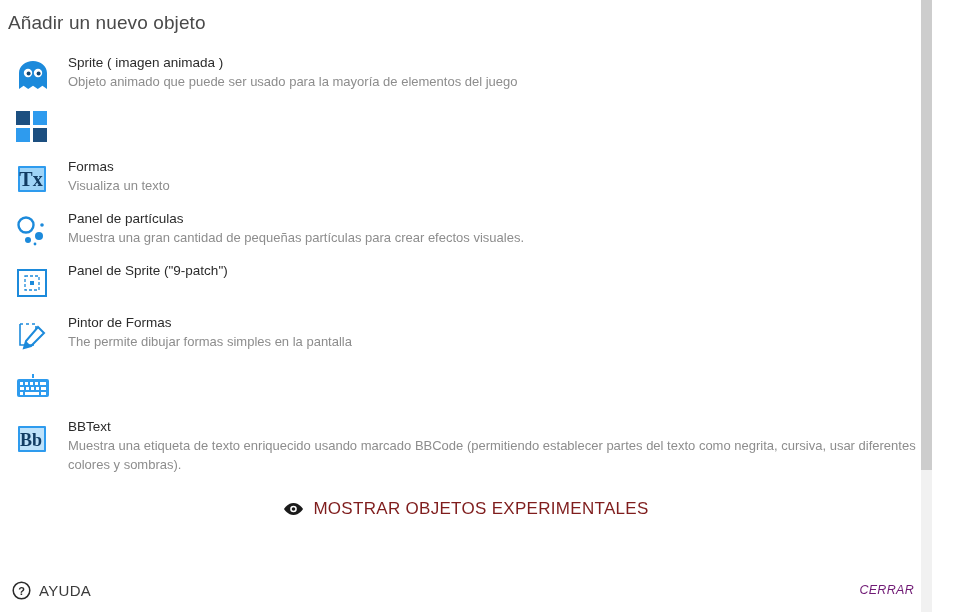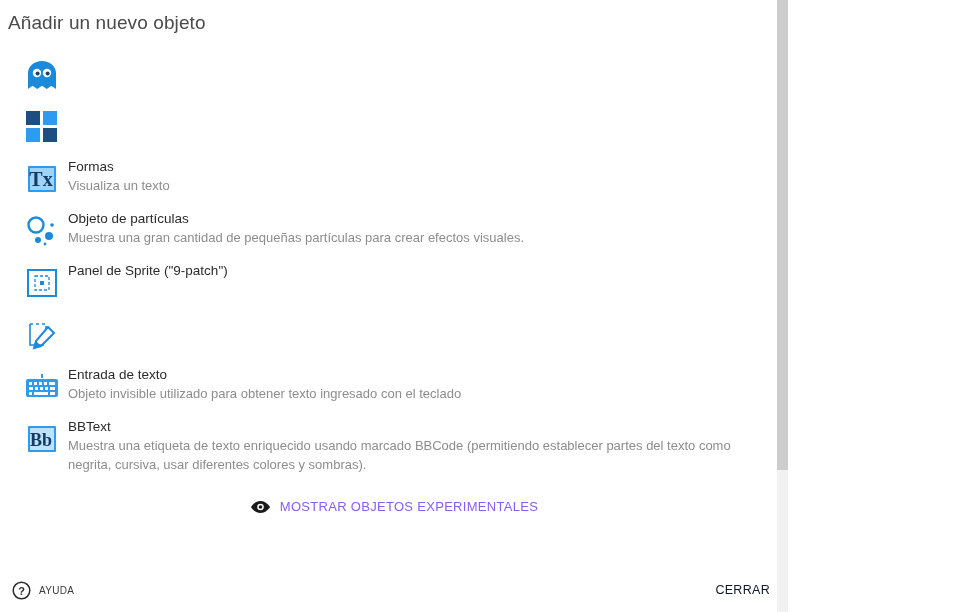--- a/index.html
+++ b/index.html
@@ -9,21 +9,21 @@
   body {
     width: 956px;
     height: 612px;
     background: #ffffff;
     font-family: "Liberation Sans", sans-serif;
     color: #333333;
     overflow: hidden;
   }
   .dialog {
     position: relative;
-    width: 788px;
+    width: 932px;
     height: 612px;
     box-sizing: border-box;
     background: #ffffff;
     display: flex;
     flex-direction: column;
   }
   .dialog-title {
     font-size: 19px;
     color: #4a4a4a;
     padding: 12px 0 0 8px;
@@ -39,21 +39,21 @@
     align-items: flex-start;
     padding: 3px 16px 3px 16px;
     cursor: pointer;
   }
   .icon-cell {
     width: 52px;
     min-width: 52px;
     height: 44px;
     display: flex;
     align-items: center;
-    justify-content: center;
+    justify-content: flex-start;
     padding-top: 2px;
   }
   .text-cell {
     flex: 1;
     padding-top: 2px;
   }
   .obj-name {
     font-size: 13.5px;
     color: #2b2b2b;
     line-height: 19px;
@@ -66,22 +66,22 @@
   }
   .experimental-bar {
     margin-top: 22px;
     display: flex;
     align-items: center;
     justify-content: center;
     gap: 9px;
     cursor: pointer;
   }
   .experimental-label {
-    font-size: 13px;
-    color: #8b5cf6;
+    font-size: 17px;
+    color: #7f1d1d;
     letter-spacing: 0.3px;
   }
   .footer {
     position: absolute;
     left: 0;
     right: 0;
     bottom: 0;
     height: 44px;
     display: flex;
     align-items: center;
@@ -89,30 +89,31 @@
     padding: 0 14px 0 12px;
     box-sizing: border-box;
   }
   .help-btn {
     display: flex;
     align-items: center;
     gap: 8px;
     cursor: pointer;
   }
   .help-label {
-    font-size: 10px;
+    font-size: 15px;
     color: #3b3b3b;
     letter-spacing: 0.3px;
   }
   .close-btn {
     font-size: 12.5px;
-    color: #0f172a;
+    color: #701a75;
     letter-spacing: 0.3px;
     cursor: pointer;
     padding: 6px 4px;
+    font-style: italic;
   }
   .scrollbar-track {
     position: absolute;
     top: 0;
     right: 0;
     width: 11px;
     height: 612px;
     background: #f1f1f1;
   }
   .scrollbar-thumb {
@@ -137,20 +138,24 @@
     <div class="object-row">
       <div class="icon-cell">
         <svg width="34" height="32" viewBox="0 0 34 32">
           <path d="M3 30V14C3 7.4 9.3 2 17 2s14 5.4 14 12v16l-4.6-3.2L21.8 30l-4.8-3.3L12.2 30 7.6 26.8z" fill="#1c8adb"></path>
           <circle cx="12" cy="14" r="4.2" fill="#ffffff"></circle>
           <circle cx="22" cy="14" r="4.2" fill="#ffffff"></circle>
           <circle cx="12.6" cy="14.6" r="2" fill="#15456e"></circle>
           <circle cx="22.6" cy="14.6" r="2" fill="#15456e"></circle>
         </svg>
       </div>
+      <div class="text-cell">
+        <div class="obj-name">Sprite ( imagen animada )</div>
+        <div class="obj-desc">Objeto animado que puede ser usado para la mayoría de elementos del juego</div>
+      </div>
     </div>
 
     <div class="object-row">
       <div class="icon-cell">
         <svg width="32" height="32" viewBox="0 0 32 32">
           <rect x="0" y="0" width="14" height="14" fill="#1c4f80"></rect>
           <rect x="17" y="0" width="14" height="14" fill="#2e9bee"></rect>
           <rect x="0" y="17" width="14" height="14" fill="#2e9bee"></rect>
           <rect x="17" y="17" width="14" height="14" fill="#1c4f80"></rect>
         </svg>
@@ -175,21 +180,21 @@
       <div class="icon-cell">
         <svg width="32" height="32" viewBox="0 0 32 32">
           <circle cx="10" cy="10" r="7.5" fill="none" stroke="#1c8adb" stroke-width="2.4"></circle>
           <circle cx="23" cy="21" r="4" fill="#1c8adb"></circle>
           <circle cx="12" cy="25" r="3" fill="#1c8adb"></circle>
           <circle cx="26" cy="10" r="1.8" fill="#1c8adb"></circle>
           <circle cx="19" cy="29" r="1.4" fill="#1c8adb"></circle>
         </svg>
       </div>
       <div class="text-cell">
-        <div class="obj-name">Objeto de partículas</div>
+        <div class="obj-name">Panel de partículas</div>
         <div class="obj-desc">Muestra una gran cantidad de pequeñas partículas para crear efectos visuales.</div>
       </div>
     </div>
 
     <div class="object-row">
       <div class="icon-cell">
         <svg width="32" height="32" viewBox="0 0 32 32">
           <rect x="2" y="3" width="28" height="26" fill="none" stroke="#1c8adb" stroke-width="2"></rect>
           <rect x="9" y="9" width="14" height="14" fill="none" stroke="#1c8adb" stroke-width="1.3" stroke-dasharray="3 2"></rect>
           <rect x="14" y="14" width="4" height="4" fill="#1c8adb"></rect>
@@ -201,20 +206,24 @@
     </div>
 
     <div class="object-row">
       <div class="icon-cell">
         <svg width="32" height="32" viewBox="0 0 32 32">
           <path d="M4 5 H20 V12" fill="none" stroke="#1c8adb" stroke-width="1.6" stroke-dasharray="3 3"></path>
           <path d="M4 5 V26 H18" fill="none" stroke="#1c8adb" stroke-width="1.6"></path>
           <path d="M22 8 L28 14 L15 27 L8 29 L10 22 Z" fill="none" stroke="#1c8adb" stroke-width="2"></path>
           <path d="M10 22 L15 27 L8 29 Z" fill="#1c8adb"></path>
         </svg>
+      </div>
+      <div class="text-cell">
+        <div class="obj-name">Pintor de Formas</div>
+        <div class="obj-desc">The permite dibujar formas simples en la pantalla</div>
       </div>
     </div>
 
     <div class="object-row">
       <div class="icon-cell">
         <svg width="34" height="26" viewBox="0 0 34 26">
           <rect x="1" y="5" width="32" height="18" rx="2" fill="#2e9bee"></rect>
           <g fill="#ffffff">
             <rect x="4" y="8" width="3" height="3"></rect>
               <rect x="9" y="8" width="3" height="3"></rect>
@@ -226,24 +235,20 @@
             <rect x="15" y="13" width="3" height="3"></rect>
               <rect x="20" y="13" width="3" height="3"></rect>
             <rect x="25" y="13" width="5" height="3"></rect>
             <rect x="4" y="18" width="3" height="3"></rect>
               <rect x="9" y="18" width="14" height="3"></rect>
             <rect x="25" y="18" width="5" height="3"></rect>
           </g>
           <path d="M17 0 L17 4" stroke="#2e9bee" stroke-width="2"></path>
         </svg>
       </div>
-      <div class="text-cell">
-        <div class="obj-name">Entrada de texto</div>
-        <div class="obj-desc">Objeto invisible utilizado para obtener texto ingresado con el teclado</div>
-      </div>
     </div>
 
     <div class="object-row">
       <div class="icon-cell">
         <svg width="32" height="30" viewBox="0 0 32 30">
           <rect x="2" y="2" width="28" height="26" rx="1" fill="#2e9bee"></rect>
           <rect x="4" y="4" width="24" height="22" fill="#bfe2fa"></rect>
           <text x="15" y="22" font-family="Liberation Serif, serif" font-size="18" font-weight="bold" fill="#123c63" text-anchor="middle">Bb</text>
         </svg>
       </div>

